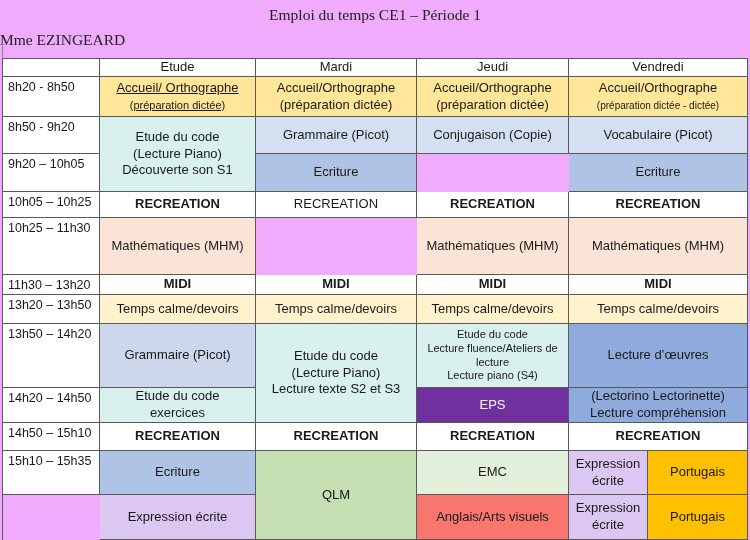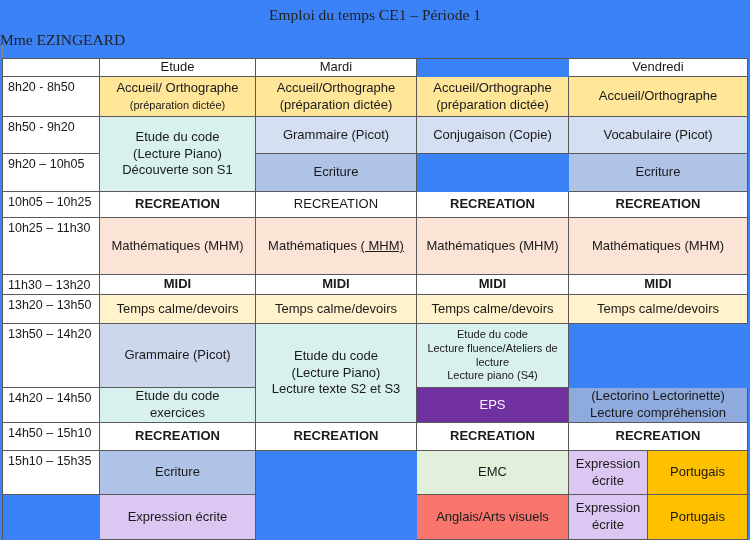--- a/index.html
+++ b/index.html
@@ -1,16 +1,16 @@
 <!DOCTYPE html>
 <html><head>
 <meta charset="utf-8">
 <style>
   html,body{margin:0;padding:0;background:#fff;}
-  .page{position:relative;width:750px;height:540px;background:#3b82f6;overflow:hidden;
+  .page{position:relative;width:750px;height:540px;background:#f0abfc;overflow:hidden;
         font-family:"Liberation Sans",sans-serif;color:#1a1a1a;}
   .doc-title{position:absolute;top:6px;left:0;width:100%;text-align:center;
         font-family:"Liberation Serif",serif;font-size:15.5px;color:#222;}
   .doc-subtitle{position:absolute;top:31px;left:0;width:100%;text-align:left;
         font-family:"Liberation Serif",serif;font-size:15.5px;color:#222;}
   .tick{position:absolute;left:2px;top:44px;width:1px;height:14px;background:#8a8a8a;}
   .grid{position:absolute;left:2px;top:58px;display:grid;
         grid-template-columns:97px 156px 161px 152px 79px 100px;
         grid-template-rows:18px 40px 37px 38px 26px 57px 20px 29px 64px 35px 28px 44px 45px;
         border-top:1px solid #595959;border-left:1px solid #595959;}
@@ -68,37 +68,41 @@
       </div>
       <div class="cell time" style="grid-area: 12 / 1;">
         <span>15h10 – 15h35</span>
       </div>
       <div class="cell" style="grid-area: 1 / 2; background: rgb(255, 255, 255);">
         <div class="line"><span class="">Etude</span></div>
       </div>
       <div class="cell" style="grid-area: 1 / 3; background: rgb(255, 255, 255);">
         <div class="line"><span class="">Mardi</span></div>
       </div>
+      <div class="cell" style="grid-area: 1 / 4; background: rgb(255, 255, 255);">
+        <div class="line"><span class="">Jeudi</span></div>
+      </div>
       <div class="cell" style="grid-area: 1 / 5 / auto / span 2; background: rgb(255, 255, 255);">
         <div class="line"><span class="">Vendredi</span></div>
       </div>
-      <div class="cell" style="grid-area: 2 / 2; background: rgb(255, 230, 153);">
+      <div class="cell" style="grid-area: 2 / 2; background: rgb(255, 230, 153); text-decoration: underline;">
         <div class="line"><span class="">Accueil/ Orthographe</span></div>
         <div class="line"><span class="sm ">(préparation dictée)</span></div>
       </div>
       <div class="cell" style="grid-area: 2 / 3; background: rgb(255, 230, 153);">
         <div class="line"><span class="">Accueil/Orthographe</span></div>
         <div class="line"><span class="">(préparation dictée)</span></div>
       </div>
       <div class="cell" style="grid-area: 2 / 4; background: rgb(255, 230, 153);">
         <div class="line"><span class="">Accueil/Orthographe</span></div>
         <div class="line"><span class="">(préparation dictée)</span></div>
       </div>
       <div class="cell" style="grid-area: 2 / 5 / auto / span 2; background: rgb(255, 230, 153);">
         <div class="line"><span class="">Accueil/Orthographe</span></div>
+        <div class="line"><span class="xs ">(préparation dictée - dictée)</span></div>
       </div>
       <div class="cell" style="grid-area: 3 / 2 / span 2; background: rgb(216, 241, 238);">
         <div class="line"><span class="">Etude du code</span></div>
         <div class="line"><span class="">(Lecture Piano)</span></div>
         <div class="line"><span class="">Découverte son S1</span></div>
       </div>
       <div class="cell" style="grid-area: 3 / 3; background: rgb(213, 223, 242);">
         <div class="line"><span class="">Grammaire (Picot)</span></div>
       </div>
       <div class="cell" style="grid-area: 3 / 4; background: rgb(213, 223, 242);">
@@ -124,23 +128,20 @@
       </div>
       <div class="cell b" style="grid-area: 5 / 4; background: rgb(255, 255, 255);">
         <div class="line"><span class="">RECREATION</span></div>
       </div>
       <div class="cell b" style="grid-area: 5 / 5 / auto / span 2; background: rgb(255, 255, 255);">
         <div class="line"><span class="">RECREATION</span></div>
       </div>
       <div class="cell" style="grid-area: 6 / 2; background: rgb(251, 228, 213);">
         <div class="line"><span class="">Mathématiques (MHM)</span></div>
       </div>
-      <div class="cell" style="grid-area: 6 / 3; background: rgb(251, 228, 213);">
-        <div class="line"><span class="">Mathématiques </span><span class="u ">( MHM)</span></div>
-      </div>
       <div class="cell" style="grid-area: 6 / 4; background: rgb(251, 228, 213);">
         <div class="line"><span class="">Mathématiques (MHM)</span></div>
       </div>
       <div class="cell" style="grid-area: 6 / 5 / auto / span 2; background: rgb(251, 228, 213);">
         <div class="line"><span class="">Mathématiques (MHM)</span></div>
       </div>
       <div class="cell b" style="grid-area: 7 / 2; background: rgb(255, 255, 255);">
         <div class="line"><span class="">MIDI</span></div>
       </div>
       <div class="cell b" style="grid-area: 7 / 3; background: rgb(255, 255, 255);">
@@ -169,20 +170,23 @@
       </div>
       <div class="cell" style="grid-area: 9 / 3 / span 2; background: rgb(216, 241, 238);">
         <div class="line"><span class="">Etude du code</span></div>
         <div class="line"><span class="">(Lecture Piano)</span></div>
         <div class="line"><span class="">Lecture texte S2 et S3</span></div>
       </div>
       <div class="cell sm" style="grid-area: 9 / 4; background: rgb(216, 241, 238);">
         <div class="line"><span class="">Etude du code</span></div>
         <div class="line"><span class="">Lecture fluence/Ateliers de lecture</span></div>
         <div class="line"><span class="">Lecture piano (S4)</span></div>
+      </div>
+      <div class="cell" style="grid-area: 9 / 5 / auto / span 2; background: rgb(143, 170, 220);">
+        <div class="line"><span class="">Lecture d’œuvres</span></div>
       </div>
       <div class="cell" style="grid-area: 10 / 2; background: rgb(216, 241, 238);">
         <div class="line"><span class="">Etude du code</span></div>
         <div class="line"><span class="">exercices</span></div>
       </div>
       <div class="cell wt" style="grid-area: 10 / 4; background: rgb(112, 48, 160);">
         <div class="line"><span class="">EPS</span></div>
       </div>
       <div class="cell" style="grid-area: 10 / 5 / auto / span 2; background: rgb(143, 170, 220);">
         <div class="line"><span class="">(Lectorino Lectorinette)</span></div>
@@ -195,20 +199,23 @@
         <div class="line"><span class="">RECREATION</span></div>
       </div>
       <div class="cell b" style="grid-area: 11 / 4; background: rgb(255, 255, 255);">
         <div class="line"><span class="">RECREATION</span></div>
       </div>
       <div class="cell b" style="grid-area: 11 / 5 / auto / span 2; background: rgb(255, 255, 255);">
         <div class="line"><span class="">RECREATION</span></div>
       </div>
       <div class="cell" style="grid-area: 12 / 2; background: rgb(174, 195, 230);">
         <div class="line"><span class="">Ecriture</span></div>
+      </div>
+      <div class="cell" style="grid-area: 12 / 3 / span 2; background: rgb(197, 223, 179);">
+        <div class="line"><span class="">QLM</span></div>
       </div>
       <div class="cell" style="grid-area: 12 / 4; background: rgb(226, 239, 218);">
         <div class="line"><span class="">EMC</span></div>
       </div>
       <div class="cell" style="grid-area: 12 / 5; background: rgb(220, 198, 242);">
         <div class="line"><span class="">Expression écrite</span></div>
       </div>
       <div class="cell" style="grid-area: 12 / 6; background: rgb(255, 192, 0);">
         <div class="line"><span class="">Portugais</span></div>
       </div>

